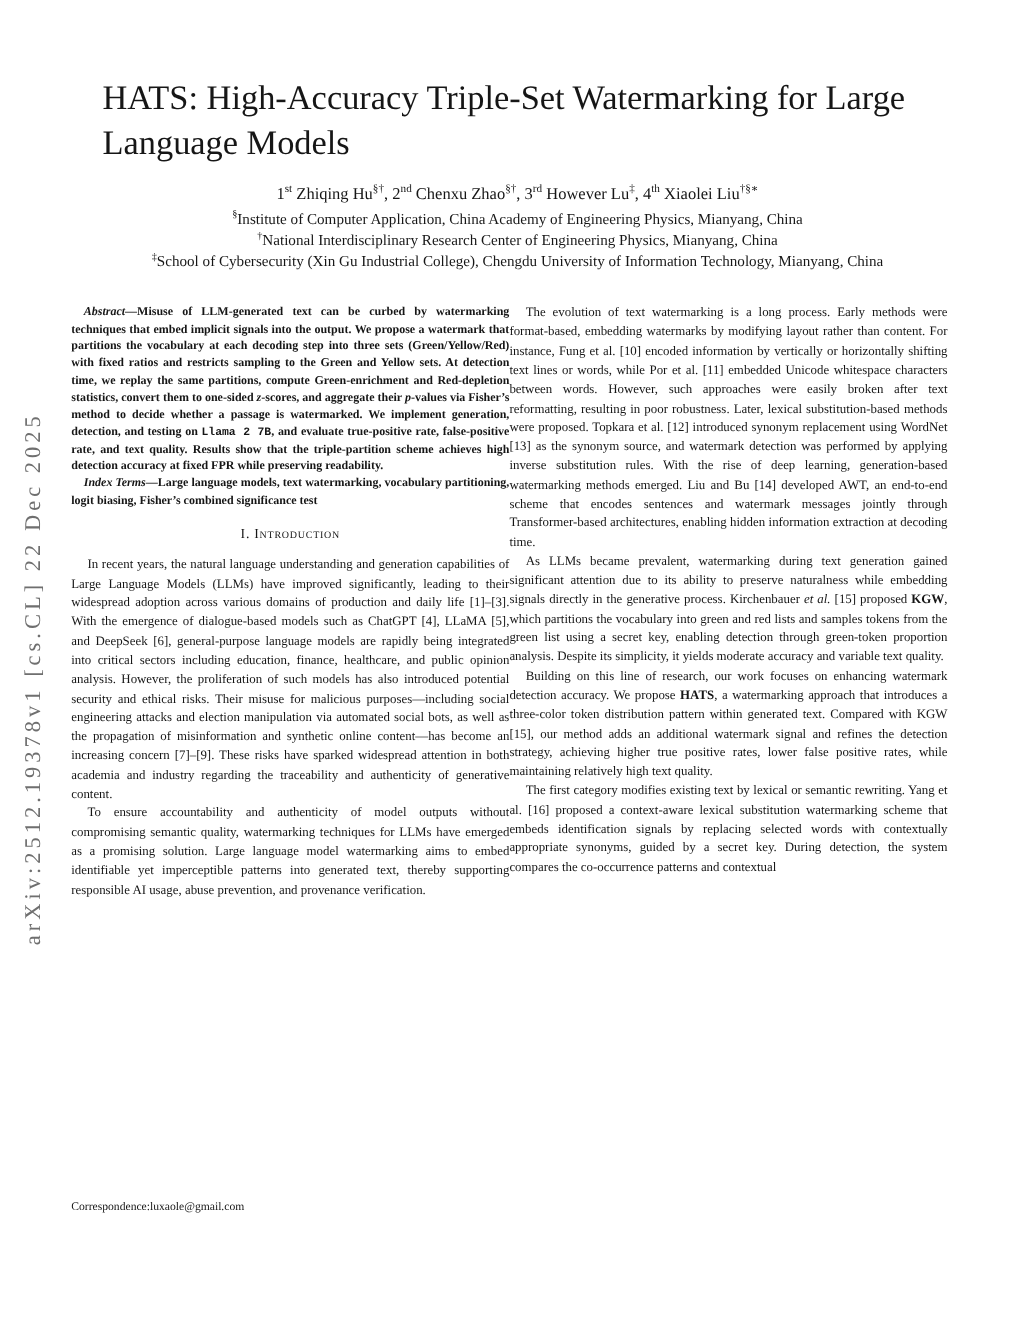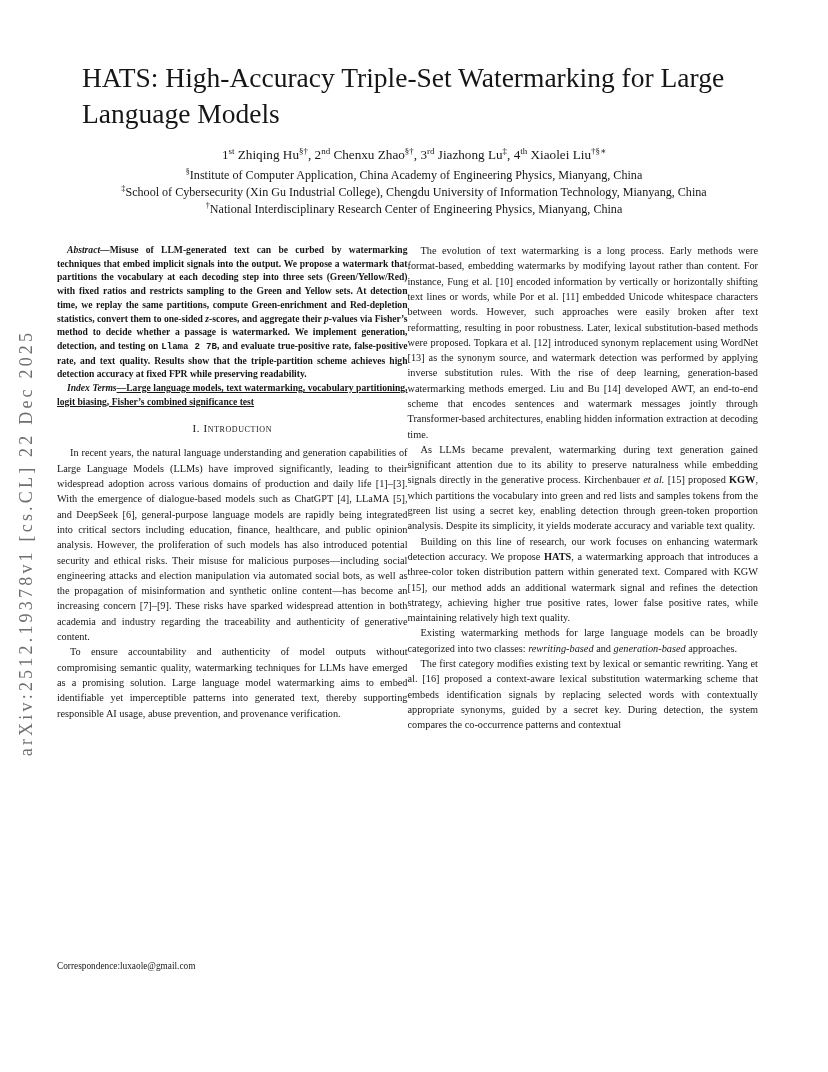--- a/index.html
+++ b/index.html
@@ -73,42 +73,41 @@
 
 <div class="page">
 
   <div class="arxiv-banner">arXiv:2512.19378v1  [cs.CL]  22 Dec 2025</div>
 
   <div class="content">
 
     <h1 class="title">HATS: High-Accuracy Triple-Set Watermarking for Large Language Models</h1>
 
     <div class="authors">
-      <div class="author-names"><span>1</span><sup>st</sup><span> Zhiqing Hu</span><sup>§†</sup><span>, 2</span><sup>nd</sup><span> Chenxu Zhao</span><sup>§†</sup><span>, 3</span><sup>rd</sup><span> Jiazhong Lu</span><sup>‡</sup><span>, 4</span><sup>th</sup><span> Xiaolei Liu</span><sup>†§∗</sup></div>
+      <div class="author-names"><span>1</span><sup>st</sup><span> Zhiqing Hu</span><sup>§†</sup><span>, 2</span><sup>nd</sup><span> Chenxu Zhao</span><sup>§†</sup><span>, 3</span><sup>rd</sup><span> However Lu</span><sup>‡</sup><span>, 4</span><sup>th</sup><span> Xiaolei Liu</span><sup>†§∗</sup></div>
       <div class="affil"><sup>§</sup><span>Institute of Computer Application, China Academy of Engineering Physics, Mianyang, China</span></div>
+      <div class="affil"><sup>†</sup><span>National Interdisciplinary Research Center of Engineering Physics, Mianyang, China</span></div>
       <div class="affil"><sup>‡</sup><span>School of Cybersecurity (Xin Gu Industrial College), Chengdu University of Information Technology, Mianyang, China</span></div>
-      <div class="affil"><sup>†</sup><span>National Interdisciplinary Research Center of Engineering Physics, Mianyang, China</span></div>
     </div>
 
     <div class="columns">
 
       <div class="col">
         <p class="abstract-p"><span style="font-weight: bold; font-style: italic;">Abstract</span><span style="font-weight: bold;">—Misuse of LLM-generated text can be curbed by watermarking techniques that embed implicit signals into the output. We propose a watermark that partitions the vocabulary at each decoding step into three sets (Green/Yellow/Red) with fixed ratios and restricts sampling to the Green and Yellow sets. At detection time, we replay the same partitions, compute Green-enrichment and Red-depletion statistics, convert them to one-sided </span><span style="font-weight: bold; font-style: italic;">z</span><span style="font-weight: bold;">-scores, and aggregate their </span><span style="font-weight: bold; font-style: italic;">p</span><span style="font-weight: bold;">-values via Fisher’s method to decide whether a passage is watermarked. We implement generation, detection, and testing on </span><span class="tt" style="font-weight: bold;">Llama 2 7B</span><span style="font-weight: bold;">, and evaluate true-positive rate, false-positive rate, and text quality. Results show that the triple-partition scheme achieves high detection accuracy at fixed FPR while preserving readability.</span></p>
-        <p class="abstract-p"><span style="font-weight: bold; font-style: italic;">Index Terms</span><span style="font-weight: bold; text-decoration: underline;">—Large language models, text watermarking, vocabulary partitioning, logit biasing, Fisher’s combined significance test</span></p>
+        <p class="abstract-p"><span style="font-weight: bold; font-style: italic;">Index Terms</span><span style="font-weight: bold;">—Large language models, text watermarking, vocabulary partitioning, logit biasing, Fisher’s combined significance test</span></p>
         <h2 class="sec-heading">I. Introduction</h2>
         <p>In recent years, the natural language understanding and generation capabilities of Large Language Models (LLMs) have improved significantly, leading to their widespread adoption across various domains of production and daily life [1]–[3]. With the emergence of dialogue-based models such as ChatGPT [4], LLaMA [5], and DeepSeek [6], general-purpose language models are rapidly being integrated into critical sectors including education, finance, healthcare, and public opinion analysis. However, the proliferation of such models has also introduced potential security and ethical risks. Their misuse for malicious purposes—including social engineering attacks and election manipulation via automated social bots, as well as the propagation of misinformation and synthetic online content—has become an increasing concern [7]–[9]. These risks have sparked widespread attention in both academia and industry regarding the traceability and authenticity of generative content.</p>
         <p>To ensure accountability and authenticity of model outputs without compromising semantic quality, watermarking techniques for LLMs have emerged as a promising solution. Large language model watermarking aims to embed identifiable yet imperceptible patterns into generated text, thereby supporting responsible AI usage, abuse prevention, and provenance verification.</p>
         <div class="footnote">
           <p class="noindent">Correspondence:luxaole@gmail.com</p>
         </div>
       </div>
 
       <div class="col">
         <p>The evolution of text watermarking is a long process. Early methods were format-based, embedding watermarks by modifying layout rather than content. For instance, Fung et al. [10] encoded information by vertically or horizontally shifting text lines or words, while Por et al. [11] embedded Unicode whitespace characters between words. However, such approaches were easily broken after text reformatting, resulting in poor robustness. Later, lexical substitution-based methods were proposed. Topkara et al. [12] introduced synonym replacement using WordNet [13] as the synonym source, and watermark detection was performed by applying inverse substitution rules. With the rise of deep learning, generation-based watermarking methods emerged. Liu and Bu [14] developed AWT, an end-to-end scheme that encodes sentences and watermark messages jointly through Transformer-based architectures, enabling hidden information extraction at decoding time.</p>
         <p><span>As LLMs became prevalent, watermarking during text generation gained significant attention due to its ability to preserve naturalness while embedding signals directly in the generative process. Kirchenbauer </span><span style="font-style: italic;">et al.</span><span> [15] proposed </span><span style="font-weight: bold;">KGW</span><span>, which partitions the vocabulary into green and red lists and samples tokens from the green list using a secret key, enabling detection through green-token proportion analysis. Despite its simplicity, it yields moderate accuracy and variable text quality.</span></p>
         <p><span>Building on this line of research, our work focuses on enhancing watermark detection accuracy. We propose </span><span style="font-weight: bold;">HATS</span><span>, a watermarking approach that introduces a three-color token distribution pattern within generated text. Compared with KGW [15], our method adds an additional watermark signal and refines the detection strategy, achieving higher true positive rates, lower false positive rates, while maintaining relatively high text quality.</span></p>
-        <p><span>Existing watermarking methods for large language models can be broadly categorized into two classes: </span><span style="font-style: italic;">rewriting-based</span><span> and </span><span style="font-style: italic;">generation-based</span><span> approaches.</span></p>
         <p>The first category modifies existing text by lexical or semantic rewriting. Yang et al. [16] proposed a context-aware lexical substitution watermarking scheme that embeds identification signals by replacing selected words with contextually appropriate synonyms, guided by a secret key. During detection, the system compares the co-occurrence patterns and contextual</p>
       </div>
 
     </div>
   </div>
 </div>
 
 </body></html>

